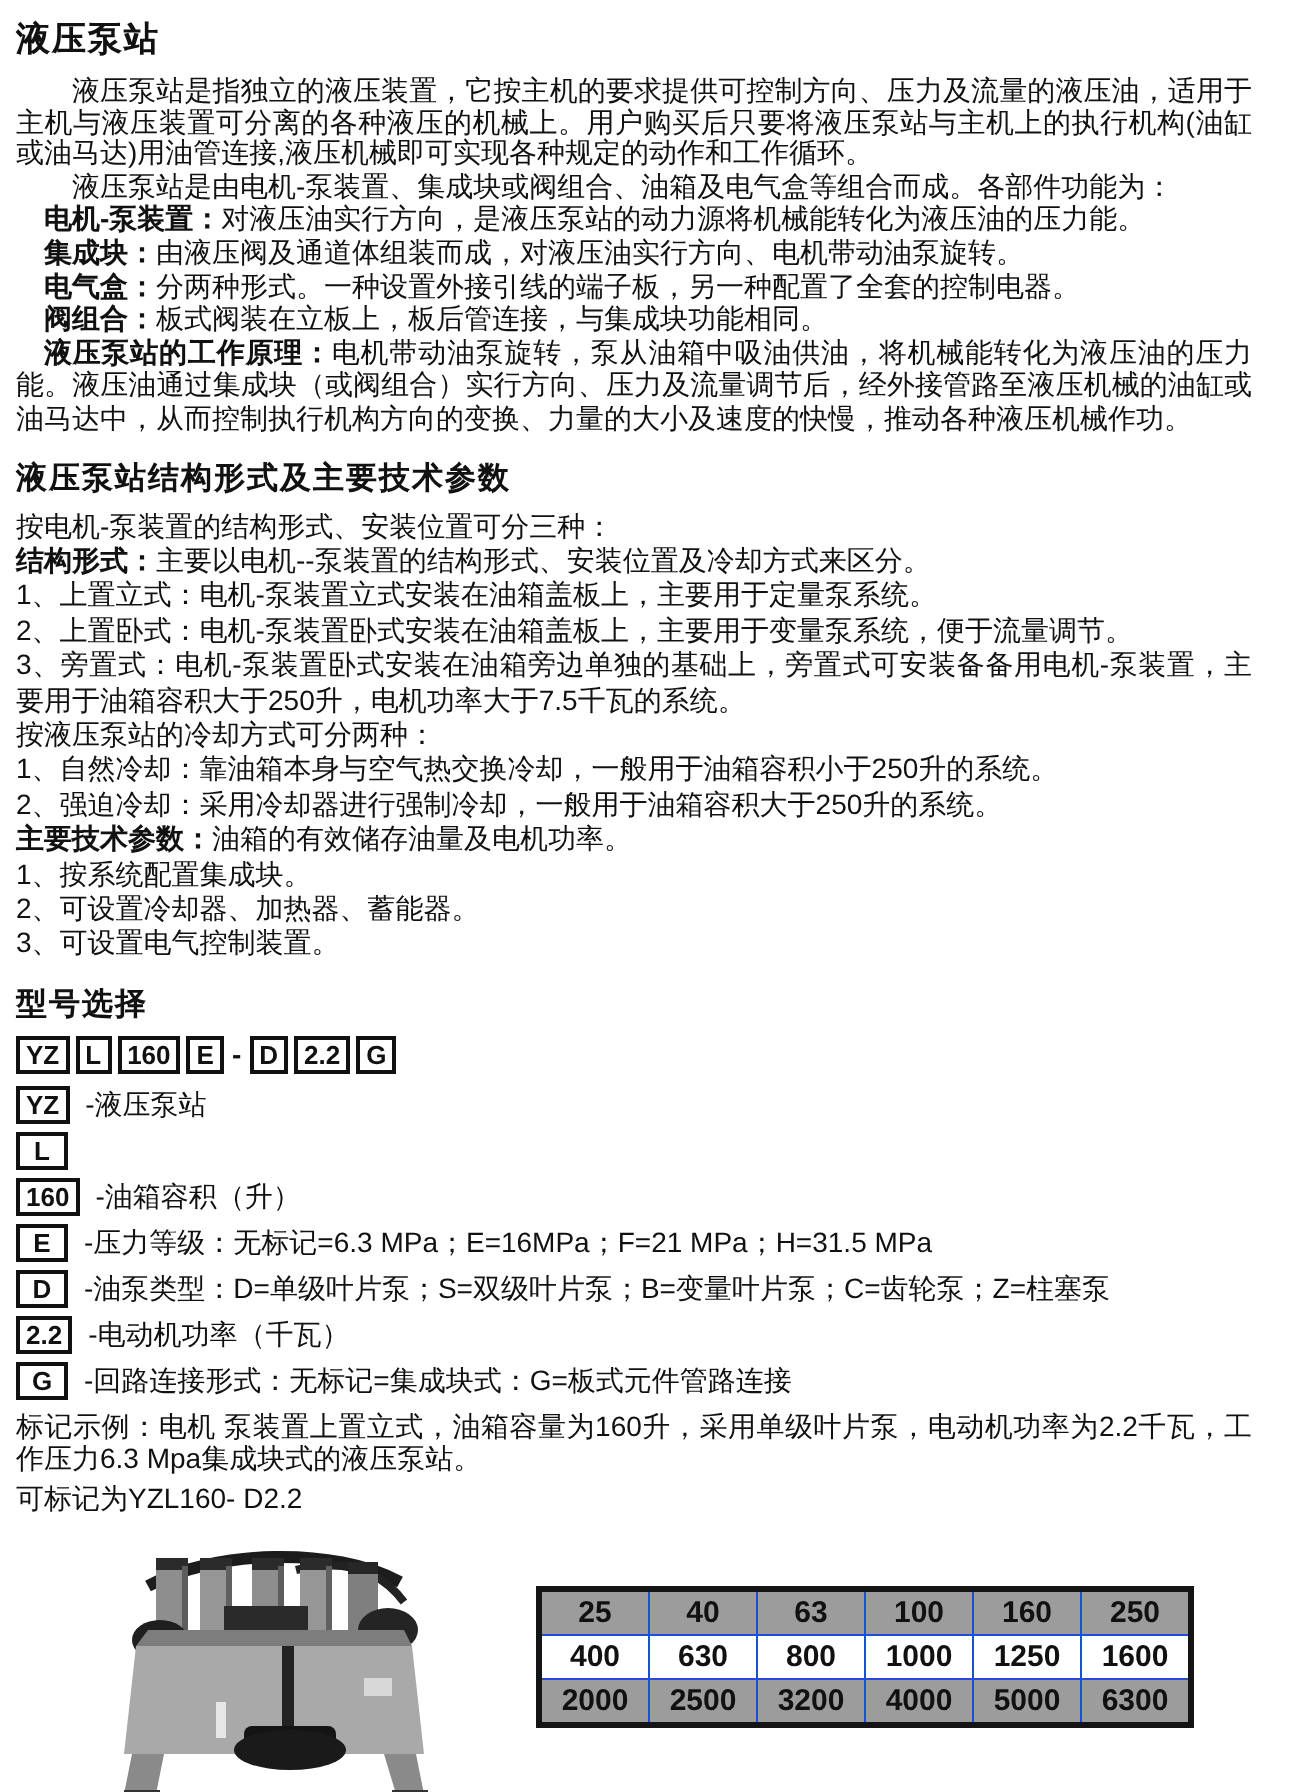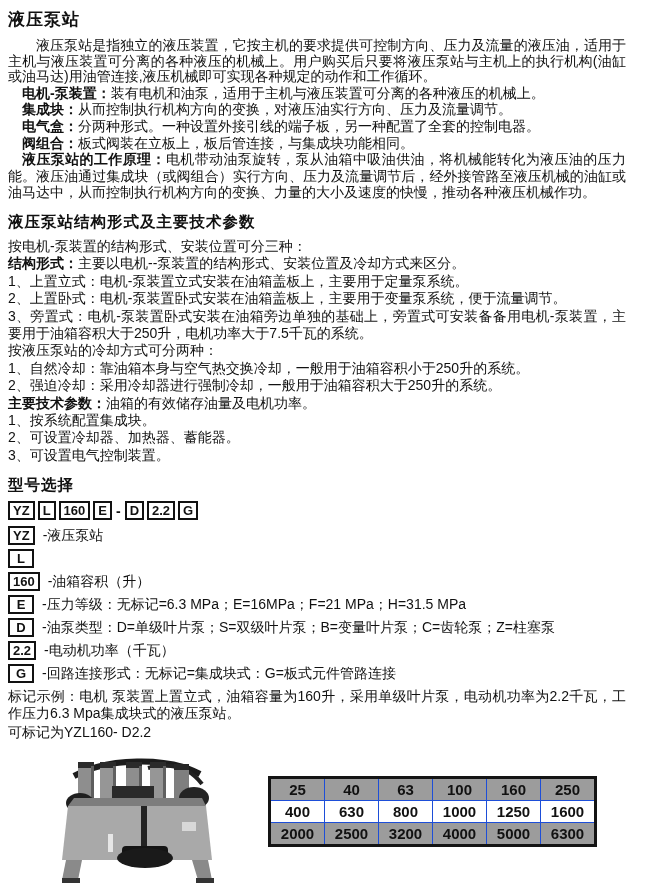--- a/index.html
+++ b/index.html
@@ -40,22 +40,23 @@
 </style>
 </head>
 <body>
 
 <div class="page">
 
   <div class="doc-title">液压泵站</div>
 
   <div>
     <p class="indent2 p-first">液压泵站是指独立的液压装置，它按主机的要求提供可控制方向、压力及流量的液压油，适用于主机与液压装置可分离的各种液压的机械上。用户购买后只要将液压泵站与主机上的执行机构(油缸或油马达)用油管连接,液压机械即可实现各种规定的动作和工作循环。</p>
-    <p class="indent1"><span class="lead">电机-泵装置：</span><span>装有电机和油泵，适用于主机与液压装置可分离的各种液压的机械上。</span></p>
-    <p class="indent1"><span class="lead">集成块：</span><span>从而控制执行机构方向的变换，对液压油实行方向、压力及流量调节。</span></p>
+    <p class="indent2">液压泵站是由电机-泵装置、集成块或阀组合、油箱及电气盒等组合而成。各部件功能为：</p>
+    <p class="indent1"><span class="lead">电机-泵装置：</span><span>对液压油实行方向，是液压泵站的动力源将机械能转化为液压油的压力能。</span></p>
+    <p class="indent1"><span class="lead">集成块：</span><span>由液压阀及通道体组装而成，对液压油实行方向、电机带动油泵旋转。</span></p>
     <p class="indent1"><span class="lead">电气盒：</span><span>分两种形式。一种设置外接引线的端子板，另一种配置了全套的控制电器。</span></p>
     <p class="indent1"><span class="lead">阀组合：</span><span>板式阀装在立板上，板后管连接，与集成块功能相同。</span></p>
     <p class="indent1"><span class="lead">液压泵站的工作原理：</span><span>电机带动油泵旋转，泵从油箱中吸油供油，将机械能转化为液压油的压力能。液压油通过集成块（或阀组合）实行方向、压力及流量调节后，经外接管路至液压机械的油缸或油马达中，从而控制执行机构方向的变换、力量的大小及速度的快慢，推动各种液压机械作功。</span></p>
   </div>
 
   <div class="sec-heading">液压泵站结构形式及主要技术参数</div>
 
   <div class="s2">
     <p><span>按电机-泵装置的结构形式、安装位置可分三种：</span></p>
     <p><span class="lead">结构形式：</span><span>主要以电机--泵装置的结构形式、安装位置及冷却方式来区分。</span></p>

